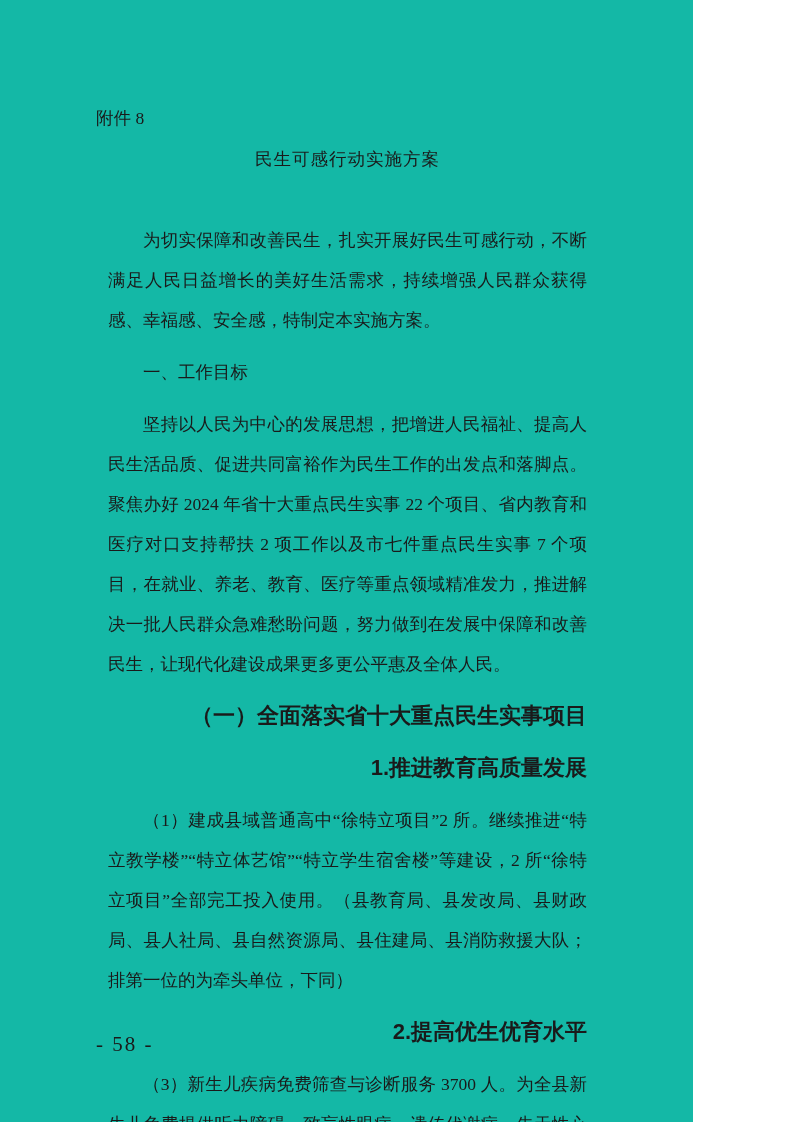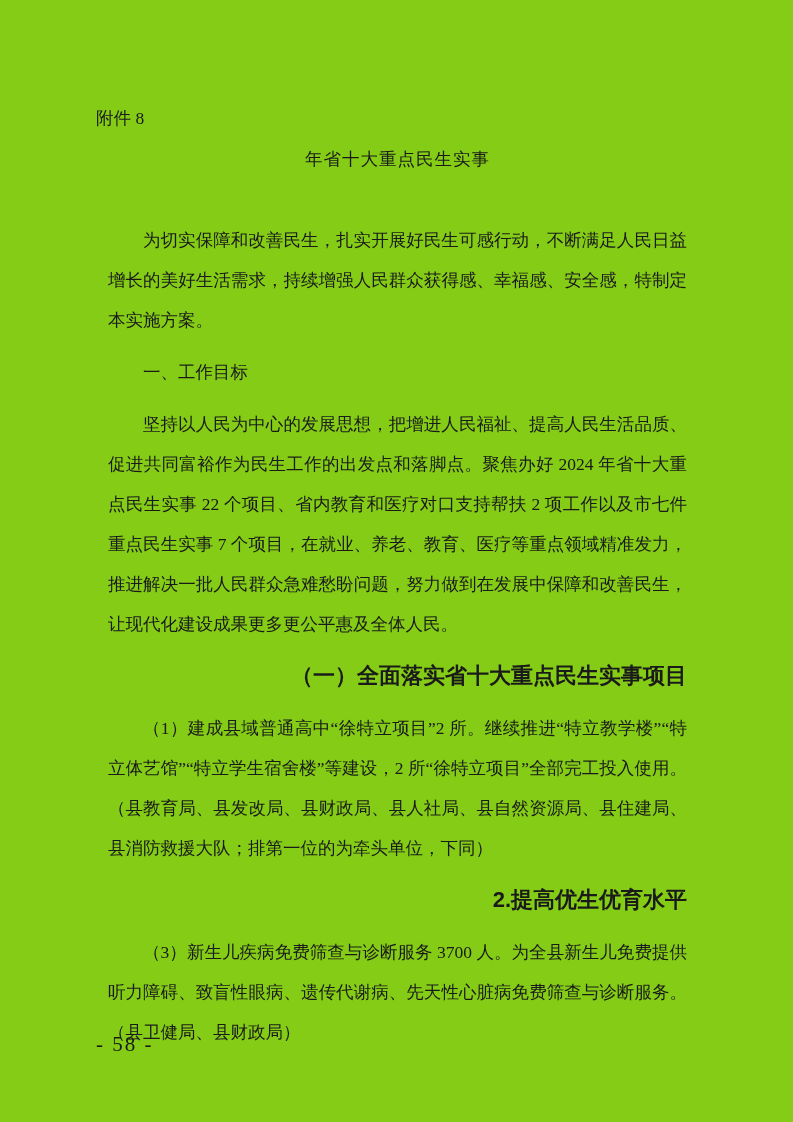--- a/index.html
+++ b/index.html
@@ -2,23 +2,23 @@
 <html><head>
 <meta charset="utf-8">
 <style>
   html, body {
     margin: 0;
     padding: 0;
     background: #ffffff;
   }
   .page {
     position: relative;
-    width: 793px;
+    width: 693px;
     height: 1122px;
-    background: #84cc16;
+    background: #14b8a6;
     overflow: hidden;
     font-family: "Liberation Serif", "DejaVu Serif", serif;
     color: #1a1a1a;
   }
   .content {
     position: absolute;
     left: 96px;
     right: 94px;
     top: 98px;
   }
@@ -61,25 +61,26 @@
     letter-spacing: 2px;
     color: #1a1a1a;
   }
 </style>
 </head>
 <body>
 
 <div class="page">
   <div class="content">
     <div class="attachment-label">附件 8</div>
-    <div class="doc-title">年省十大重点民生实事</div>
+    <div class="doc-title">民生可感行动实施方案</div>
     <div class="paragraphs">
         <p class="body">为切实保障和改善民生，扎实开展好民生可感行动，不断满足人民日益增长的美好生活需求，持续增强人民群众获得感、幸福感、安全感，特制定本实施方案。</p>
         <p class="heading1">一、工作目标</p>
         <p class="body">坚持以人民为中心的发展思想，把增进人民福祉、提高人民生活品质、促进共同富裕作为民生工作的出发点和落脚点。聚焦办好 2024 年省十大重点民生实事 22 个项目、省内教育和医疗对口支持帮扶 2 项工作以及市七件重点民生实事 7 个项目，在就业、养老、教育、医疗等重点领域精准发力，推进解决一批人民群众急难愁盼问题，努力做到在发展中保障和改善民生，让现代化建设成果更多更公平惠及全体人民。</p>
         <p class="heading2">（一）全面落实省十大重点民生实事项目</p>
+        <p class="heading3">1.推进教育高质量发展</p>
         <p class="body">（1）建成县域普通高中“徐特立项目”2 所。继续推进“特立教学楼”“特立体艺馆”“特立学生宿舍楼”等建设，2 所“徐特立项目”全部完工投入使用。（县教育局、县发改局、县财政局、县人社局、县自然资源局、县住建局、县消防救援大队；排第一位的为牵头单位，下同）</p>
         <p class="heading3">2.提高优生优育水平</p>
         <p class="body">（3）新生儿疾病免费筛查与诊断服务 3700 人。为全县新生儿免费提供听力障碍、致盲性眼病、遗传代谢病、先天性心脏病免费筛查与诊断服务。（县卫健局、县财政局）</p>
       </div>
   </div>
   <div class="page-number">- 58 -</div>
 </div>
 
 </body></html>

